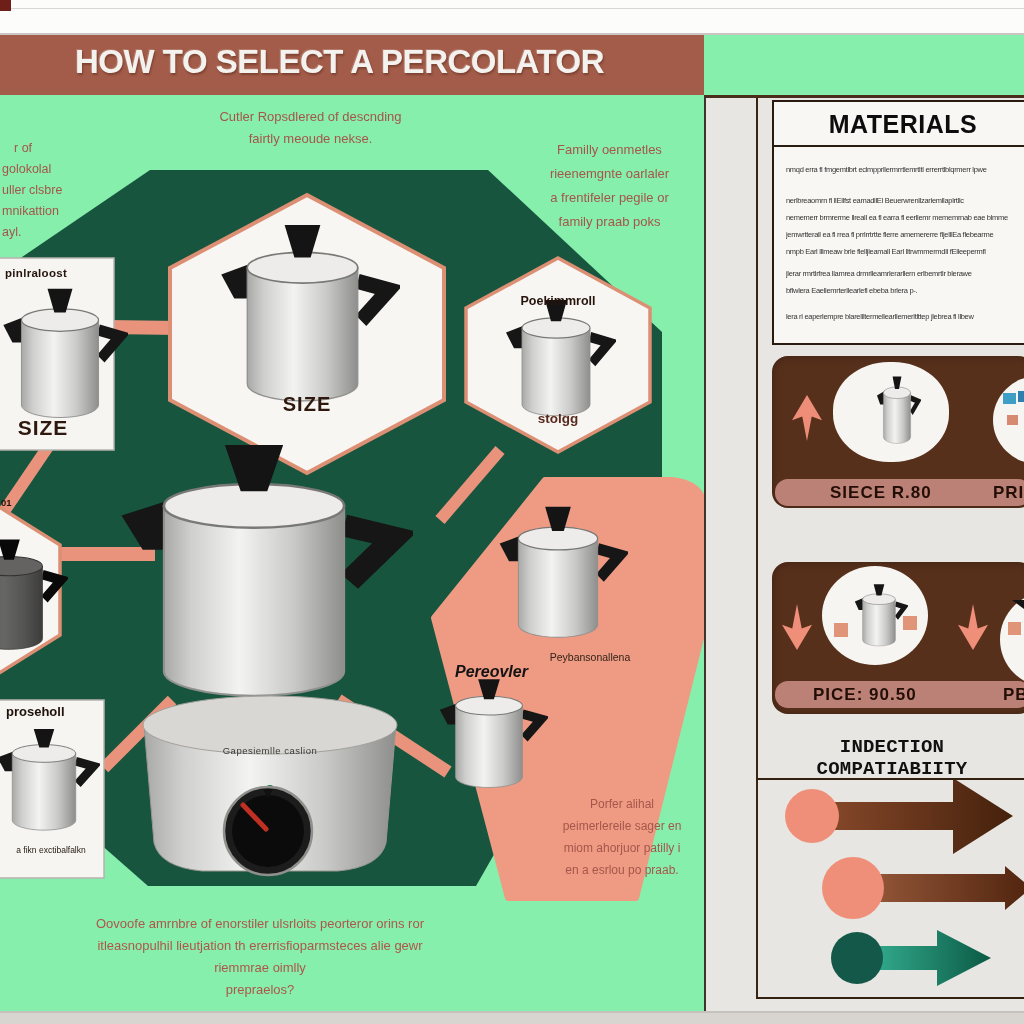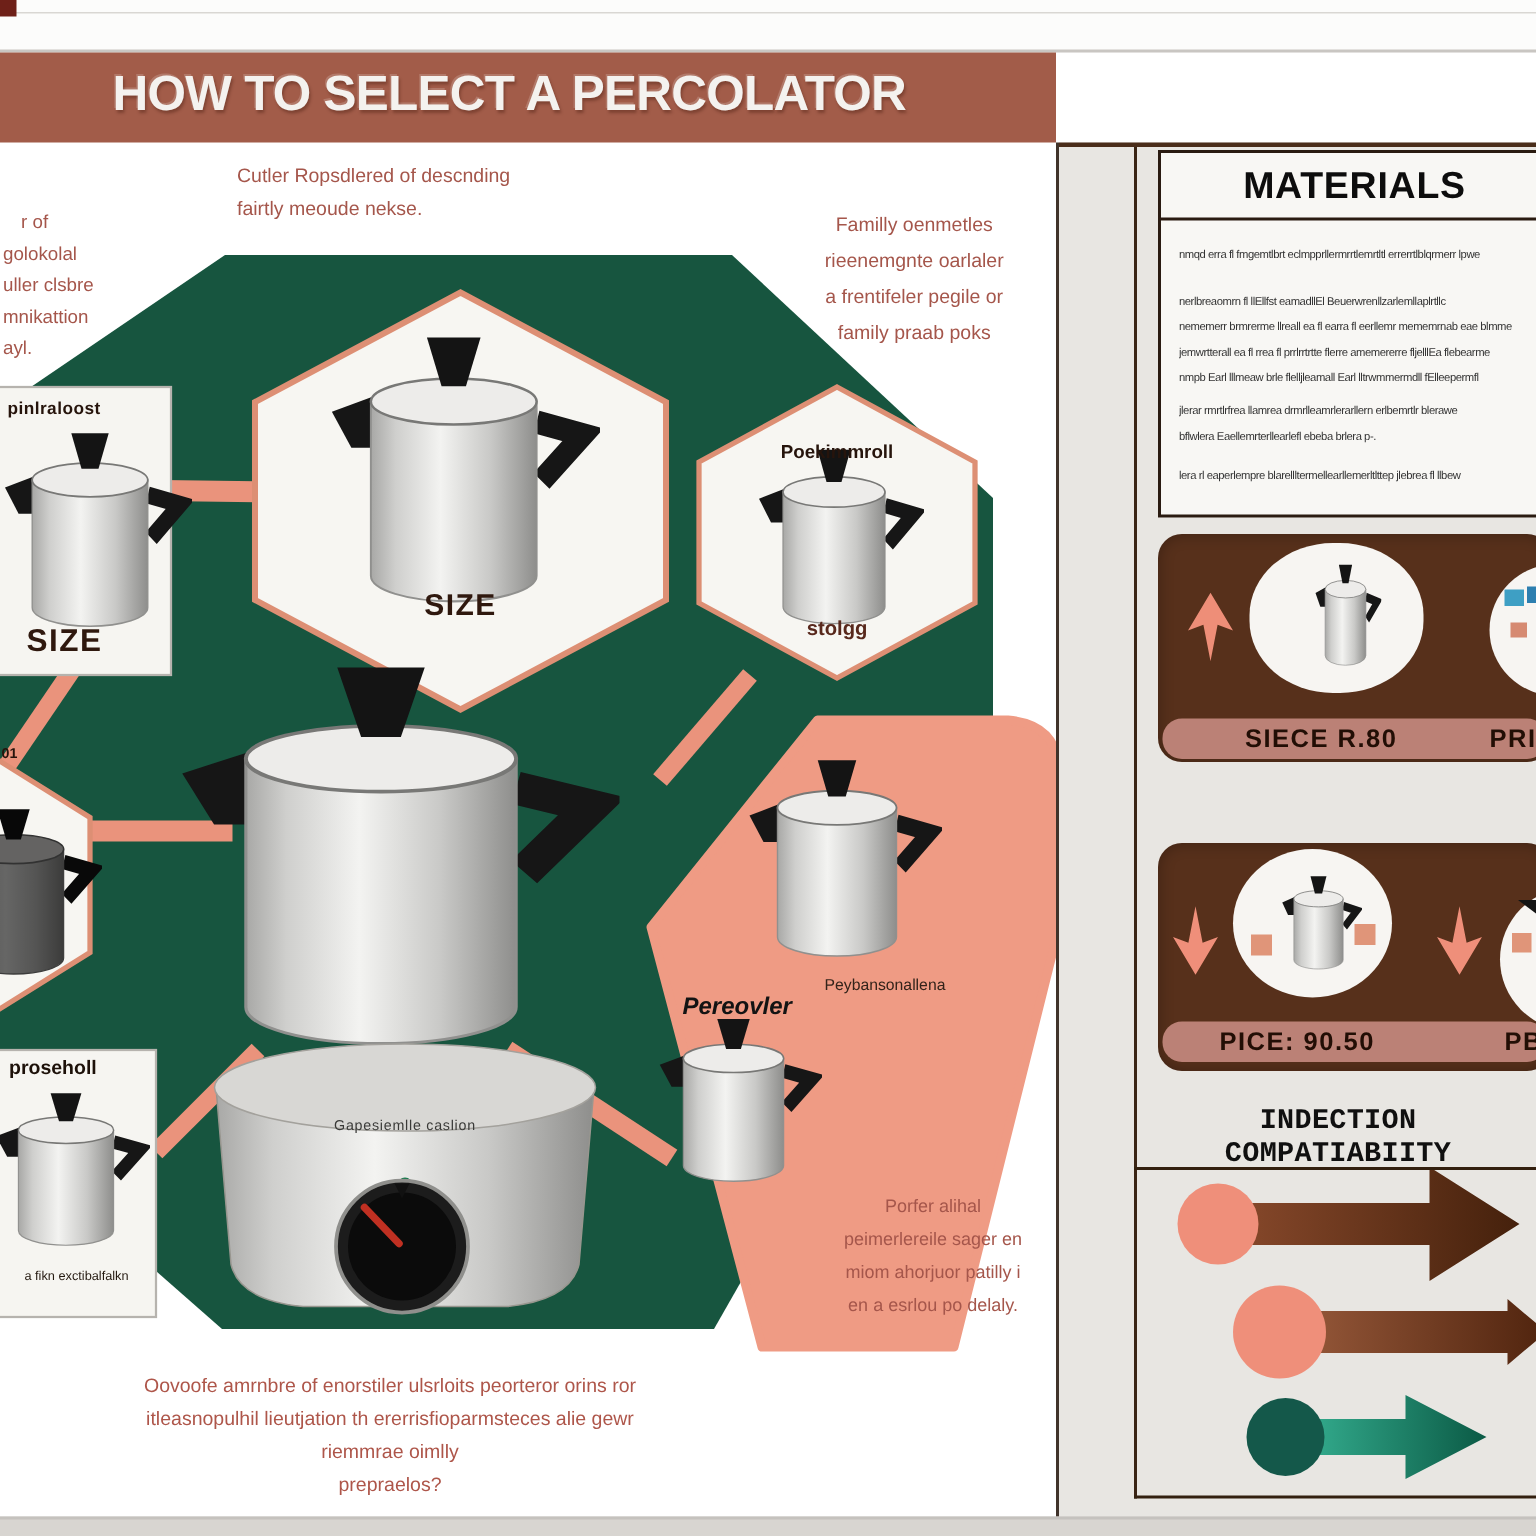--- a/index.html
+++ b/index.html
@@ -1,37 +1,37 @@
 <!DOCTYPE html>
 <html><head>
 <meta charset="utf-8">
 <style>
   html,body{margin:0;padding:0;background:#d8d6d2;}
   .page{
     position:relative;width:1024px;height:1024px;overflow:hidden;
-    background:#ffffff;font-family:"Liberation Sans",sans-serif;
+    background:#86efac;font-family:"Liberation Sans",sans-serif;
   }
   .abs{position:absolute;}
   
   .top-strip{left:0;top:0;width:1024px;height:33px;background:#fcfcfb;border-bottom:2px solid #c9c6c2;}
   .top-strip .hairline{position:absolute;left:0;top:8px;width:1024px;height:1px;background:#d9d7d3;}
   .corner-square{left:0;top:0;width:11px;height:11px;background:#6e2018;z-index:30;}
   
   .title-bar{left:0;top:35px;width:704px;height:60px;background:#a25c49;}
   .title-bar h1{
     position:absolute;left:75px;top:8px;margin:0;font-size:33px;font-weight:bold;
     color:#f4f2ef;letter-spacing:-0.5px;
     text-shadow:1px 2px 2px rgba(60,20,10,.35), -1px -1px 0 rgba(255,255,255,.18);
   }
   
   .note{color:#a5564b;}
   .note div{white-space:nowrap;}
   .note-top-left{left:2px;top:138px;width:95px;font-size:12.5px;line-height:21px;}
   .note-top-left div:first-child{padding-left:12px;}
-  .note-top-center{left:158px;top:106px;width:305px;font-size:13px;line-height:22px;}
+  .note-top-center{left:158px;top:106px;width:305px;font-size:13px;line-height:22px;text-align:center;}
   .note-top-right{left:512px;top:138px;width:195px;font-size:13px;line-height:24px;text-align:center;}
   .note-blob-right{left:540px;top:793px;width:164px;font-size:12px;line-height:22px;text-align:center;}
   .note-bottom{left:40px;top:913px;width:440px;font-size:13px;line-height:22px;text-align:center;color:#ae564a;}
   
   .lbl{color:#26140c;}
   .lbl-box1-title{left:5px;top:267px;font-size:11.5px;font-weight:bold;letter-spacing:.3px;}
   .lbl-box1-cap{left:0;top:416px;width:86px;text-align:center;font-size:21px;font-weight:800;color:#2f180e;letter-spacing:1px;}
   .lbl-hex2-cap{left:247px;top:393px;width:120px;text-align:center;font-size:20px;font-weight:800;color:#2f180e;letter-spacing:1px;}
   .lbl-hex3-title{left:483px;top:294px;width:150px;text-align:center;font-size:12.5px;font-weight:800;}
   .lbl-hex3-cap{left:493px;top:411px;width:130px;text-align:center;font-size:13.5px;font-weight:700;color:#58281c;}
@@ -178,21 +178,21 @@
   <div class="abs note note-top-right">
     <div>Familly oenmetles</div>
     <div>rieenemgnte oarlaler</div>
     <div>a frentifeler pegile or</div>
     <div>family praab poks</div>
   </div>
   <div class="abs note note-blob-right">
     <div>Porfer alihal</div>
     <div>peimerlereile sager en</div>
     <div>miom ahorjuor patilly i</div>
-    <div>en a esrlou po delaly.</div>
+    <div>en a esrlou po praab.</div>
   </div>
   <div class="abs note note-bottom">
     <div>Oovoofe amrnbre of enorstiler ulsrloits peorteror orins ror</div>
     <div>itleasnopulhil lieutjation th ererrisfioparmsteces alie gewr</div>
     <div>riemmrae oimlly</div>
     <div>prepraelos?</div>
   </div>
 
   <div class="abs lbl lbl-box1-title">pinlraloost</div>
   <div class="abs lbl lbl-box1-cap">SIZE</div>

